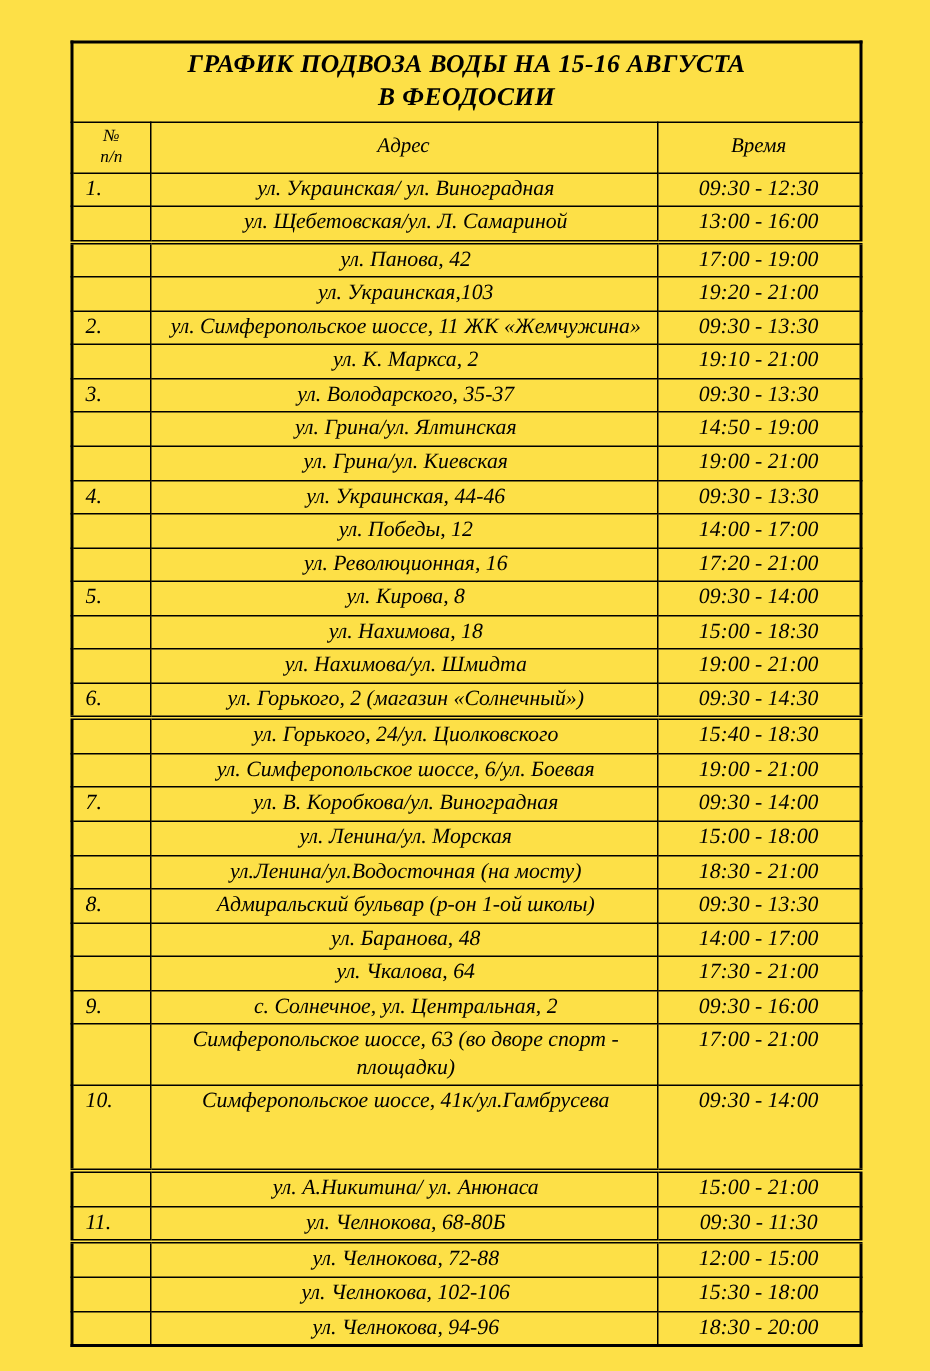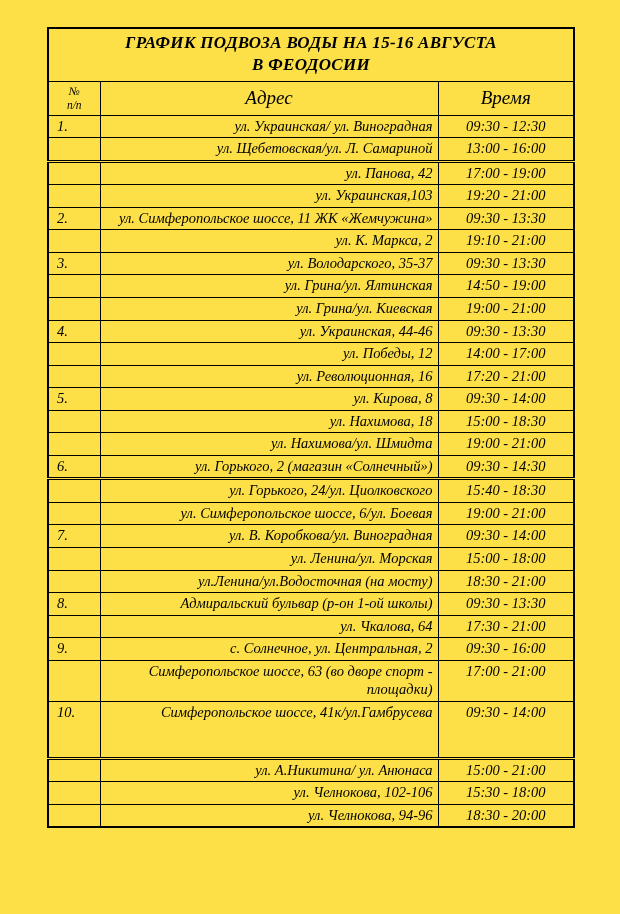--- a/index.html
+++ b/index.html
@@ -46,37 +46,37 @@
     font-weight: normal;
     font-size: 11.5px;
     line-height: 1.25;
     text-align: center;
     vertical-align: middle;
     padding: 2px;
     white-space: pre-line;
   }
   th.h-addr, th.h-time {
     font-weight: normal;
-    font-size: 19px;
+    font-size: 14px;
     text-align: center;
     vertical-align: middle;
     padding: 4px 2px;
   }
   td {
     font-size: 14.5px;
     line-height: 1.28;
     vertical-align: top;
     padding: 1px 5px 2px 5px;
   }
   td.num {
     text-align: left;
     padding-left: 8px;
   }
   td.addr {
-    text-align: right;
+    text-align: center;
     padding-left: 8px;
   }
   td.time {
     text-align: center;
   }
   tr.gap td {
     border-top: 3px double #000000;
     margin-top: 31px;
   }
   tr.tall td {
@@ -210,20 +210,25 @@
           <td class="addr">ул.Ленина/ул.Водосточная (на мосту)</td>
           <td class="time">18:30 - 21:00</td>
         </tr>
         <tr>
           <td class="num">8.</td>
           <td class="addr">Адмиральский бульвар (р-он 1-ой школы)</td>
           <td class="time">09:30 - 13:30</td>
         </tr>
         <tr>
           <td class="num"></td>
+          <td class="addr">ул. Баранова, 48</td>
+          <td class="time">14:00 - 17:00</td>
+        </tr>
+        <tr>
+          <td class="num"></td>
           <td class="addr">ул. Чкалова, 64</td>
           <td class="time">17:30 - 21:00</td>
         </tr>
         <tr>
           <td class="num">9.</td>
           <td class="addr">с. Солнечное, ул. Центральная, 2</td>
           <td class="time">09:30 - 16:00</td>
         </tr>
         <tr>
           <td class="num"></td>
@@ -232,20 +237,30 @@
         </tr>
         <tr class="tall">
           <td class="num">10.</td>
           <td class="addr">Симферопольское шоссе, 41к/ул.Гамбрусева</td>
           <td class="time">09:30 - 14:00</td>
         </tr>
         <tr class="gap">
           <td class="num"></td>
           <td class="addr">ул. А.Никитина/ ул. Анюнаса</td>
           <td class="time">15:00 - 21:00</td>
+        </tr>
+        <tr>
+          <td class="num">11.</td>
+          <td class="addr">ул. Челнокова, 68-80Б</td>
+          <td class="time">09:30 - 11:30</td>
+        </tr>
+        <tr class="gap">
+          <td class="num"></td>
+          <td class="addr">ул. Челнокова, 72-88</td>
+          <td class="time">12:00 - 15:00</td>
         </tr>
         <tr>
           <td class="num"></td>
           <td class="addr">ул. Челнокова, 102-106</td>
           <td class="time">15:30 - 18:00</td>
         </tr>
         <tr>
           <td class="num"></td>
           <td class="addr">ул. Челнокова, 94-96</td>
           <td class="time">18:30 - 20:00</td>

